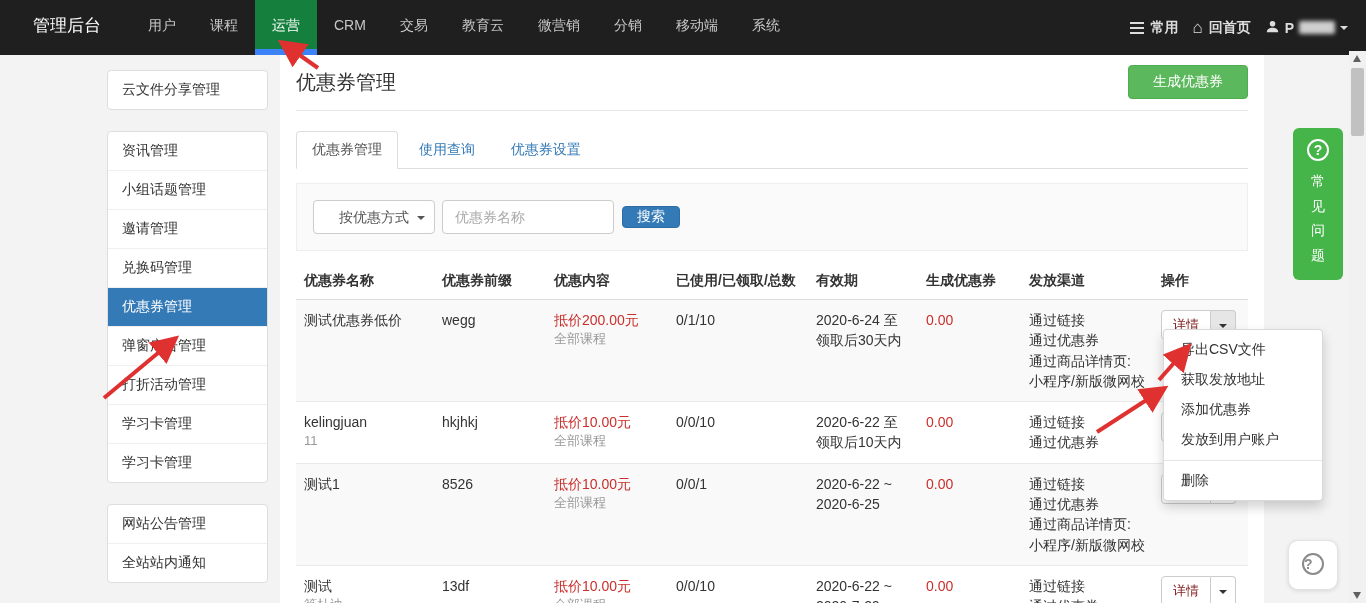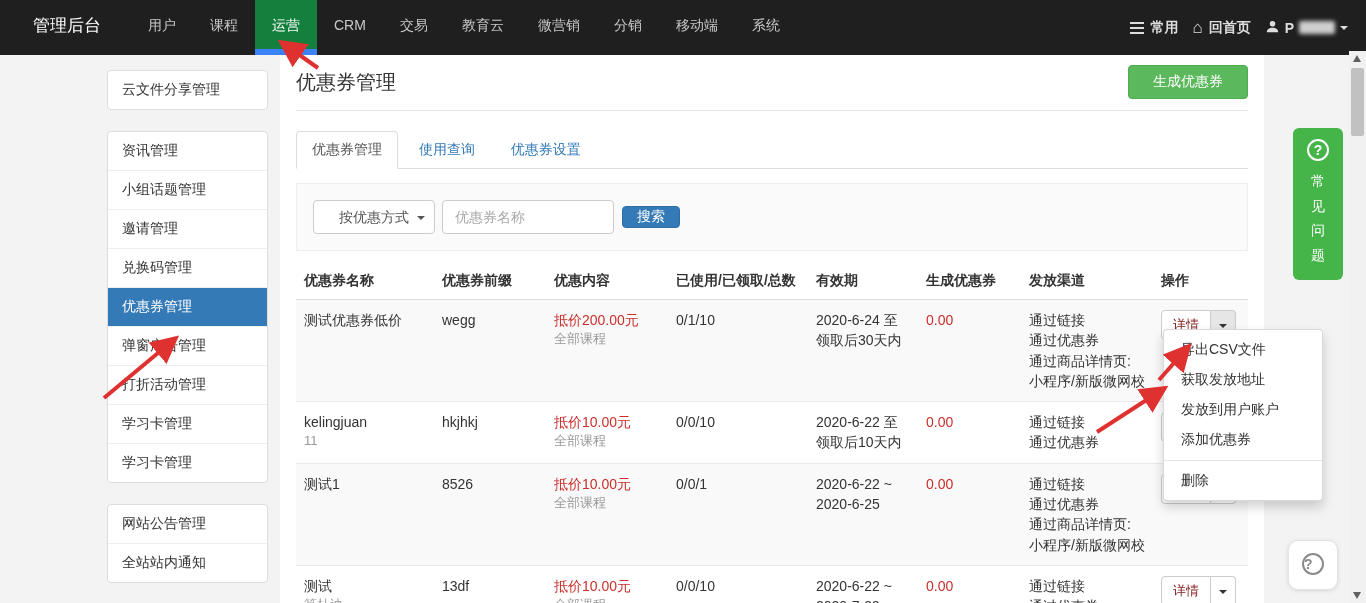--- a/index.html
+++ b/index.html
@@ -280,22 +280,22 @@
           </span>
         </td>
       </tr>
     </tbody>
   </table>
 </main>
 
 <div class="dropdown-menu">
   <a class="dd-item">导出CSV文件</a>
   <a class="dd-item">获取发放地址</a>
+  <a class="dd-item">添加优惠券</a>
   <a class="dd-item">发放到用户账户</a>
-  <a class="dd-item">添加优惠券</a>
   <div class="dd-divider"></div>
   <a class="dd-item">删除</a>
 </div>
 
 <div class="faq-widget">
   <div class="q-circle">?</div>
   <div class="faq-label">常见问题</div>
 </div>
 
 <div class="help-btn">

